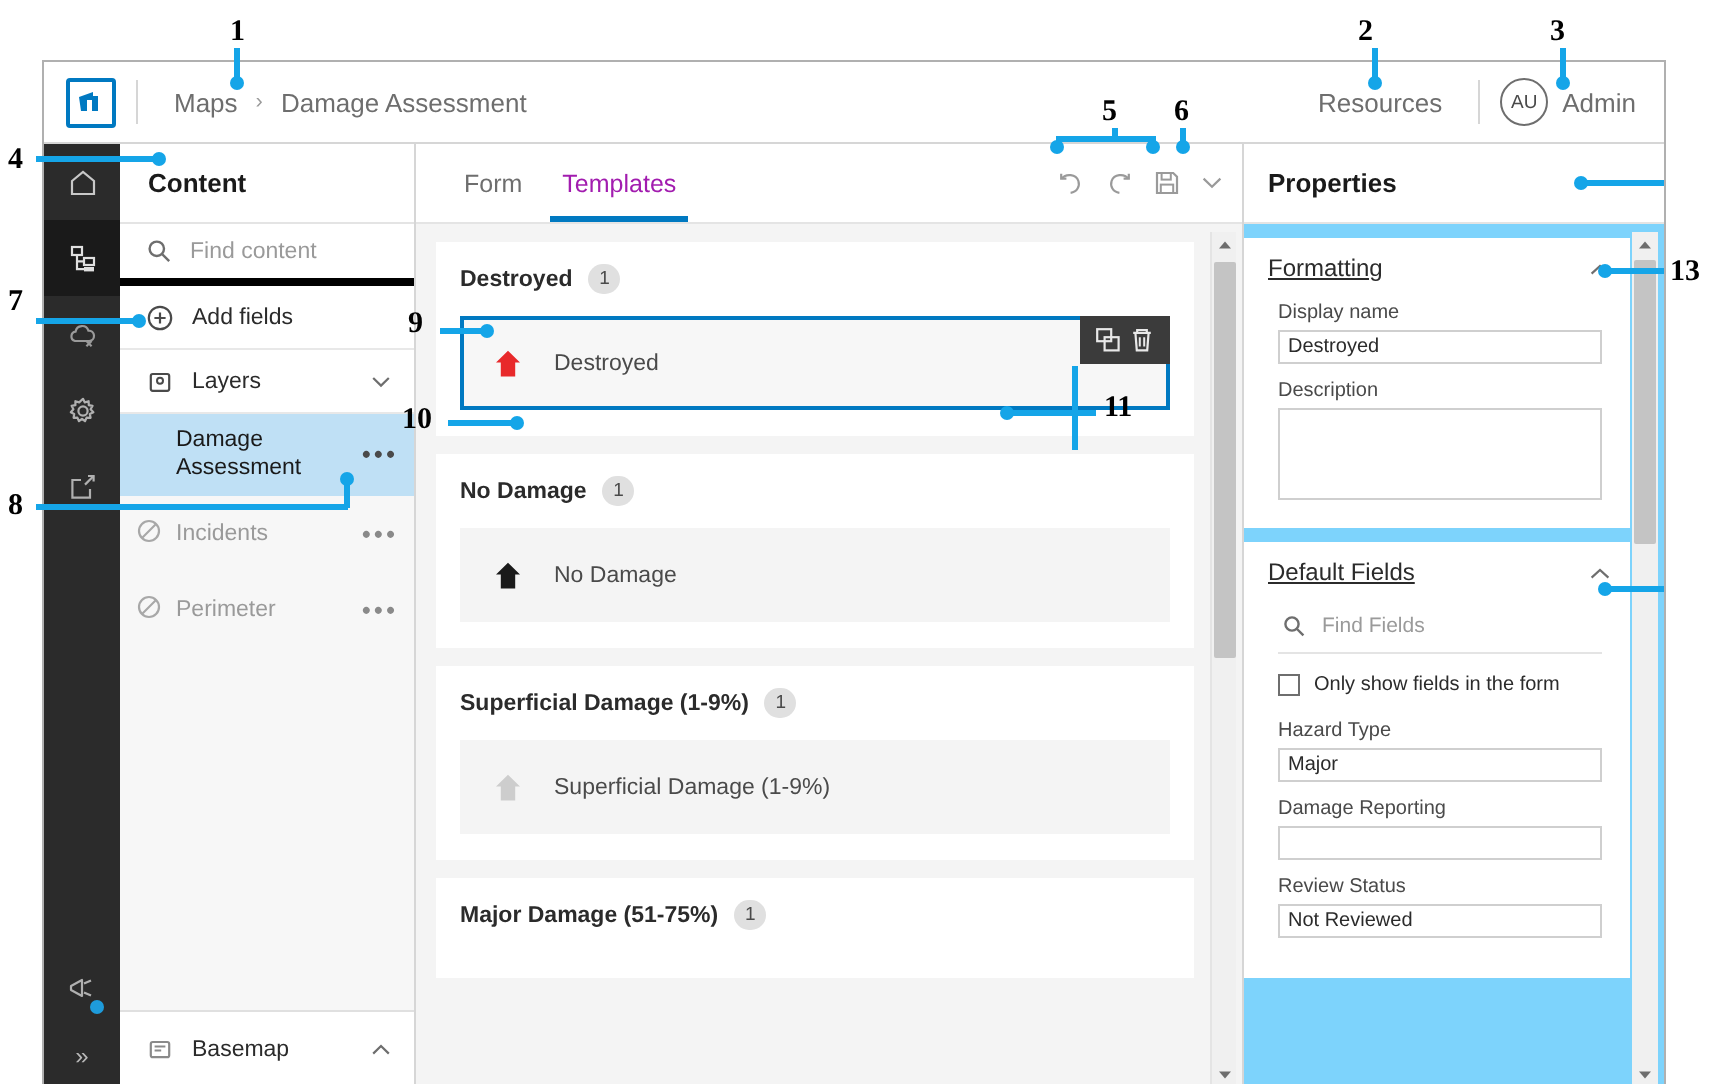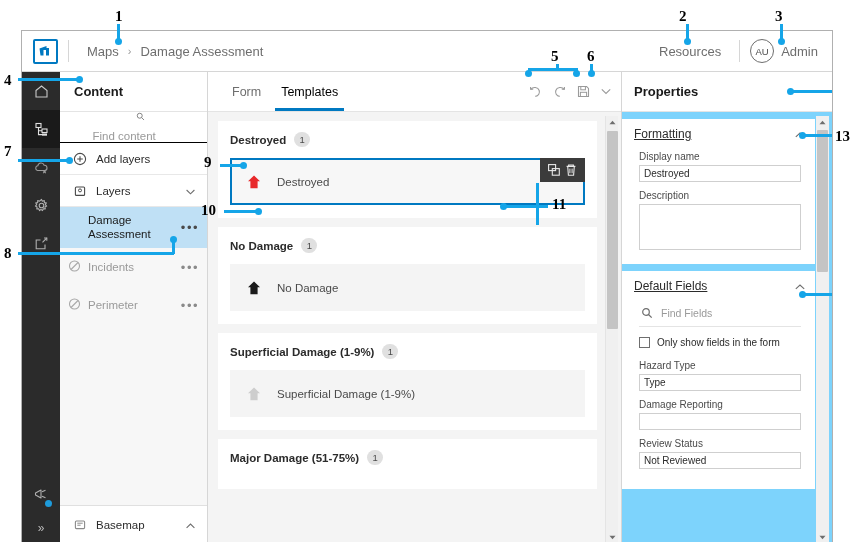--- a/index.html
+++ b/index.html
@@ -130,23 +130,22 @@
     padding-left: 14px;
     font-size: 13px; font-weight: bold; color: #1a1a1a;
     border-bottom: 1px solid #e4e4e4;
     box-sizing: border-box;
   }
   .find-row {
     height: 31px;
     display: flex; align-items: center;
     padding-left: 13px;
     gap: 9px;
-    border-bottom: 1px solid #000000;
-    box-sizing: border-box;
-    flex-direction: column;
+    border-bottom: 4px solid #000000;
+    box-sizing: border-box;
   }
   .find-row input {
     border: none; outline: none;
     font-size: 11.5px; color: #4a4a4a;
     font-family: "Liberation Sans", sans-serif;
     width: 95px; background: transparent;
     padding: 0;
   }
   .find-row input::placeholder { color: #9a9a9a; }
   .row-item {
@@ -209,21 +208,21 @@
     box-sizing: border-box;
     position: relative;
   }
   .tabs { display: flex; align-items: stretch; padding-left: 14px; justify-content: space-between; }
   .tab {
     display: flex; align-items: center;
     padding: 0 10px;
     font-size: 12.5px; color: #6e6e6e;
     position: relative;
   }
-  .tab.active { color: #000000; }
+  .tab.active { color: #a21caf; }
   .tab.active::after {
     content: ""; position: absolute;
     left: 4px; right: 4px; bottom: 0; height: 3px;
     background: #0079c1;
   }
   .tool-icons {
     margin-left: auto;
     display: flex; align-items: center;
     gap: 11px;
     padding-right: 10px;
@@ -501,21 +500,21 @@
             <path d="M8.2 8.2 L11.6 11.6" stroke="#6e6e6e" stroke-width="1.2"></path>
           </svg>
           <input type="text" placeholder="Find content" style="">
         </div>
 
         <div class="row-item">
           <svg width="14" height="14" viewBox="0 0 14 14">
             <circle cx="7" cy="7" r="5.6" fill="none" stroke="#4a4a4a" stroke-width="1.1"></circle>
             <path d="M7 4.2 L7 9.8 M4.2 7 L9.8 7" stroke="#4a4a4a" stroke-width="1.1"></path>
           </svg>
-          <span>Add layers</span>
+          <span>Add fields</span>
         </div>
 
         <div class="row-item">
           <svg width="14" height="14" viewBox="0 0 14 14">
             <rect x="2.4" y="3" width="9.2" height="8.4" rx="1" fill="none" stroke="#4a4a4a" stroke-width="1.1"></rect>
             <circle cx="7" cy="6.4" r="1.5" fill="none" stroke="#4a4a4a" stroke-width="1"></circle>
           </svg>
           <span>Layers</span>
           <span class="chev">
             <svg width="9" height="6" viewBox="0 0 9 6">
@@ -726,21 +725,21 @@
                   <path d="M7.5 7.5 L10.7 10.7" stroke="#6e6e6e" stroke-width="1.2"></path>
                 </svg>
                 <input type="text" placeholder="Find Fields" style="">
               </div>
               <div class="chk-row">
                 <span class="chk-box"></span>
                 <span>Only show fields in the form</span>
               </div>
 
               <div class="fld-label">Hazard Type</div>
-              <div class="fld-input">Type</div>
+              <div class="fld-input">Major</div>
 
               <div class="fld-label">Damage Reporting</div>
               <div class="fld-input"></div>
 
               <div class="fld-label">Review Status</div>
               <div class="fld-input">Not Reviewed</div>
             </div>
           </div>
 
         </div>

